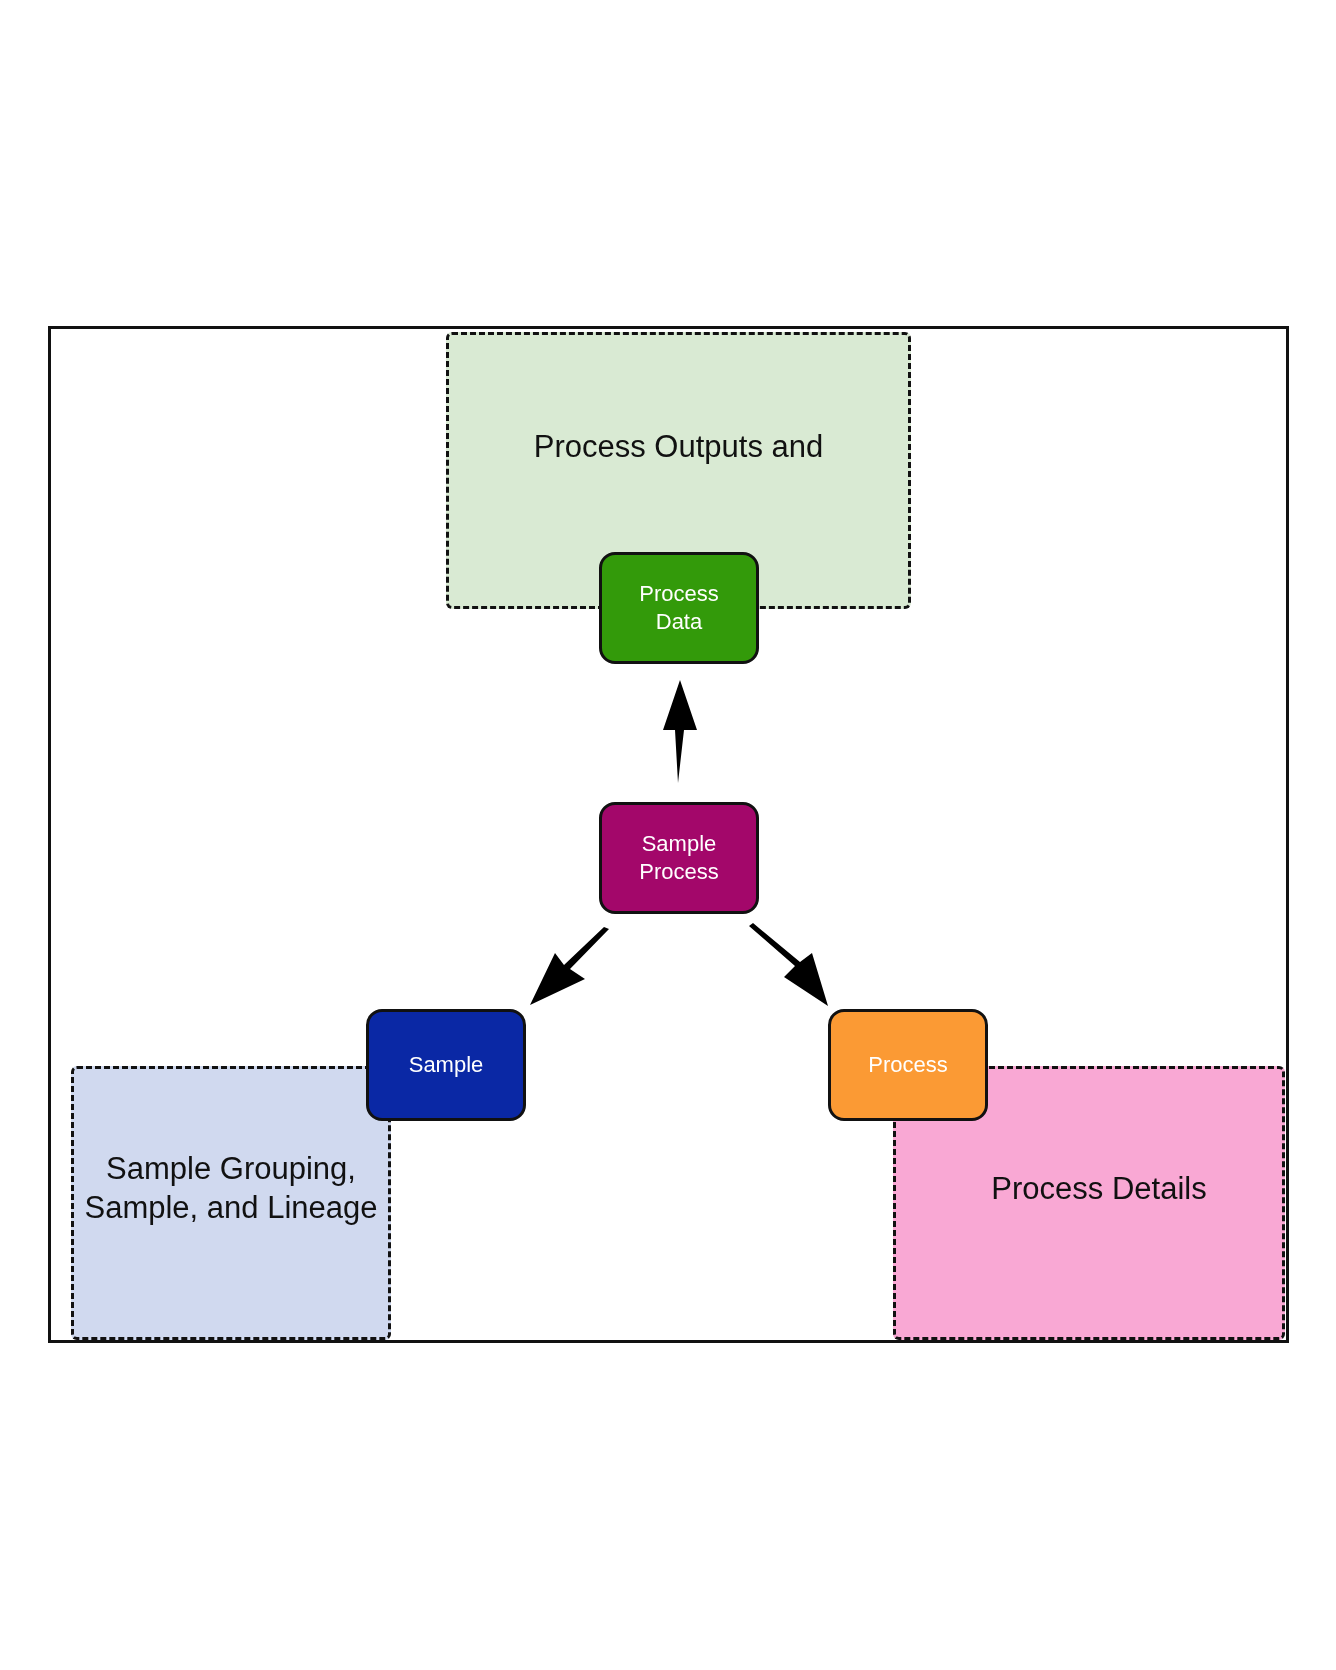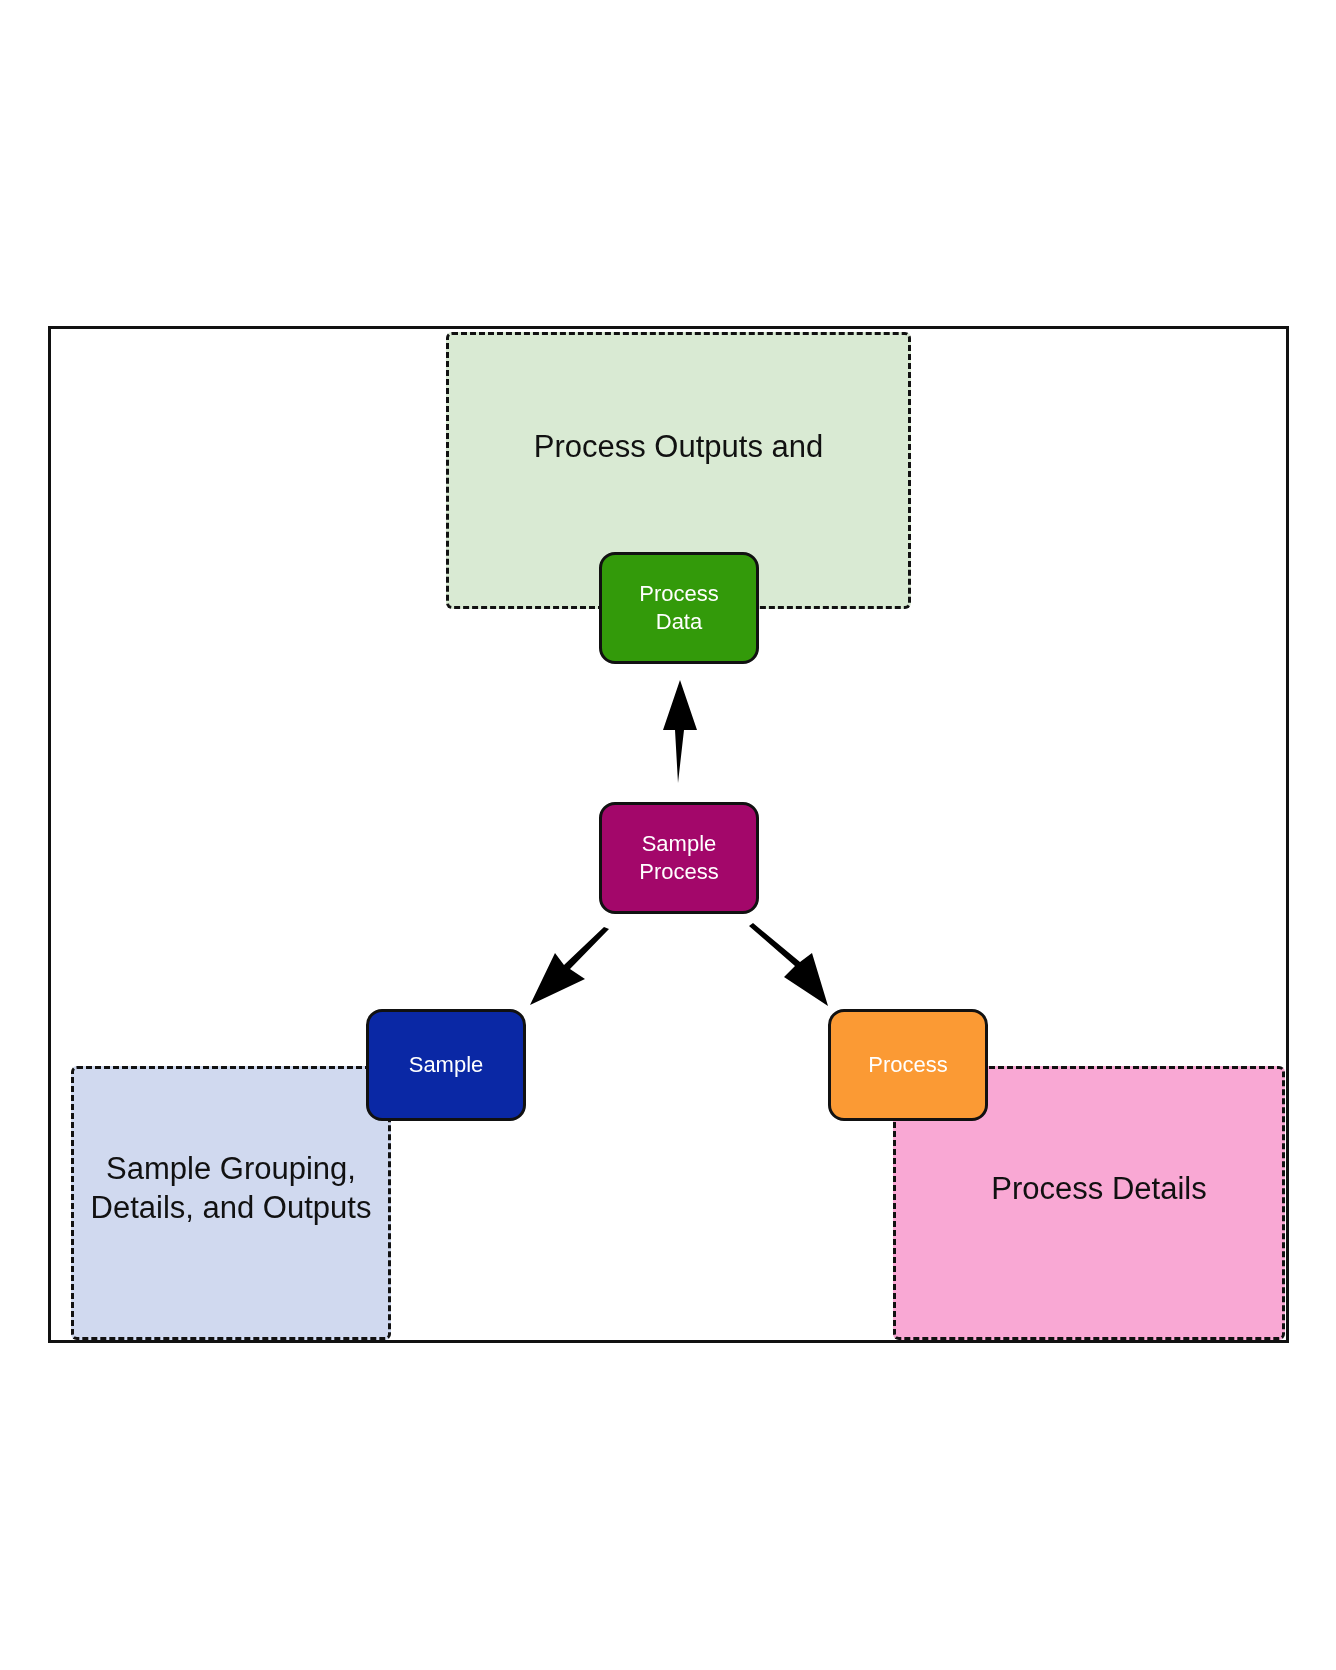--- a/index.html
+++ b/index.html
@@ -17,21 +17,21 @@
 
 <div class="region" style="left:446px;top:332px;width:465px;height:277px;background:#d9ead3;align-items:flex-start;padding-top:92px;">
   <div>
     <span>Process Outputs and</span>
   </div>
 </div>
 
 <div class="region" style="left:55px;top:1066px;width:320px;height:274px;background:#d0d9ef;margin-left:16px;">
   <div style="margin-top:-30px;">
     <span>Sample Grouping,</span>
-    <span>Details, and Outputs</span>
+    <span>Sample, and Lineage</span>
   </div>
 </div>
 
 <div class="region" style="left:893px;top:1066px;width:392px;height:274px;background:#f9a8d4;">
   <div style="margin-top:-30px;padding-left:20px;">
     <span>Process Details</span>
   </div>
 </div>
 
 <svg class="arrows" viewBox="0 0 1336 1670">

